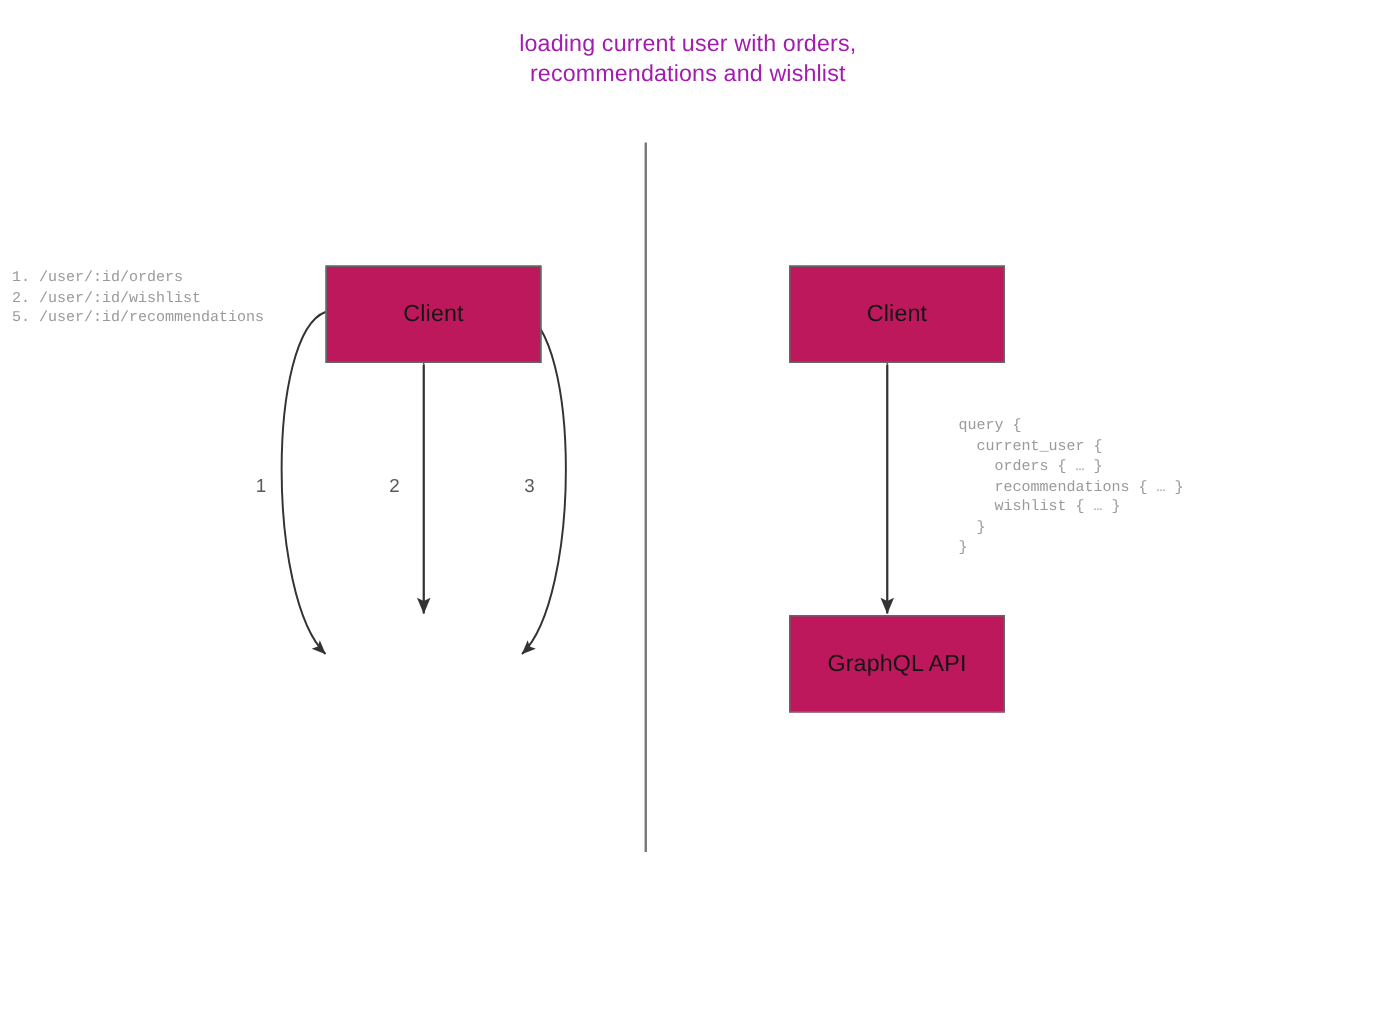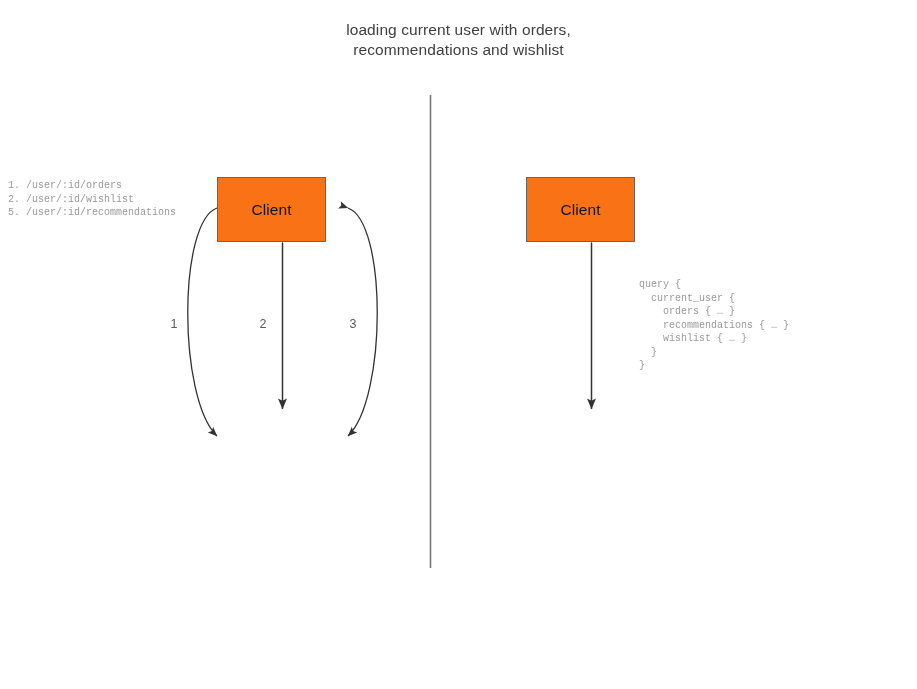--- a/index.html
+++ b/index.html
@@ -26,42 +26,42 @@
 
   
   .diagram-title {
     position: absolute;
     left: 0;
     top: 20px;
     width: 917px;
     text-align: center;
     font-size: 15.5px;
     line-height: 20px;
-    color: #404040;
+    color: #a21caf;
     white-space: pre-line;
     letter-spacing: 0.1px;
   }
 
   
   .vector-layer {
     position: absolute;
     left: 0;
     top: 0;
     width: 917px;
     height: 689px;
     pointer-events: none;
   }
 
   
   .node-box {
     position: absolute;
     box-sizing: border-box;
-    width: 109px;
+    width: 144px;
     height: 65px;
-    background: #f97316;
+    background: #be185d;
     border: 1.4px solid #666666;
     display: flex;
     align-items: center;
     justify-content: center;
     font-size: 15.5px;
     color: #141414;
     letter-spacing: 0.1px;
   }
   #node-client-rest   { left: 217px; top: 177px; }
   #node-rest-api      { left: 217px; top: 410px; }
@@ -116,20 +116,21 @@
     <path d="M 348,208 C 387,222 387,398 348,436" fill="none" stroke="#333333" stroke-width="1.3" marker-start="url(#arrowhead)" marker-end="url(#arrowhead)"></path>
 
     <line x1="591.5" y1="243" x2="591.5" y2="409" stroke="#333333" stroke-width="1.5" marker-start="url(#arrowhead)" marker-end="url(#arrowhead)"></line>
   </svg>
 
   <div class="node-box" id="node-client-rest">Client</div>
 
 
   <div class="node-box" id="node-client-gql">Client</div>
 
+  <div class="node-box" id="node-graphql-api">GraphQL API</div>
 
   <div class="edge-label" id="edge-label-1">1</div>
 
   <div class="edge-label" id="edge-label-2">2</div>
 
   <div class="edge-label" id="edge-label-3">3</div>
 
   <div class="mono-annotation" id="rest-endpoint-list">1. /user/:id/orders
 2. /user/:id/wishlist
 5. /user/:id/recommendations</div>

